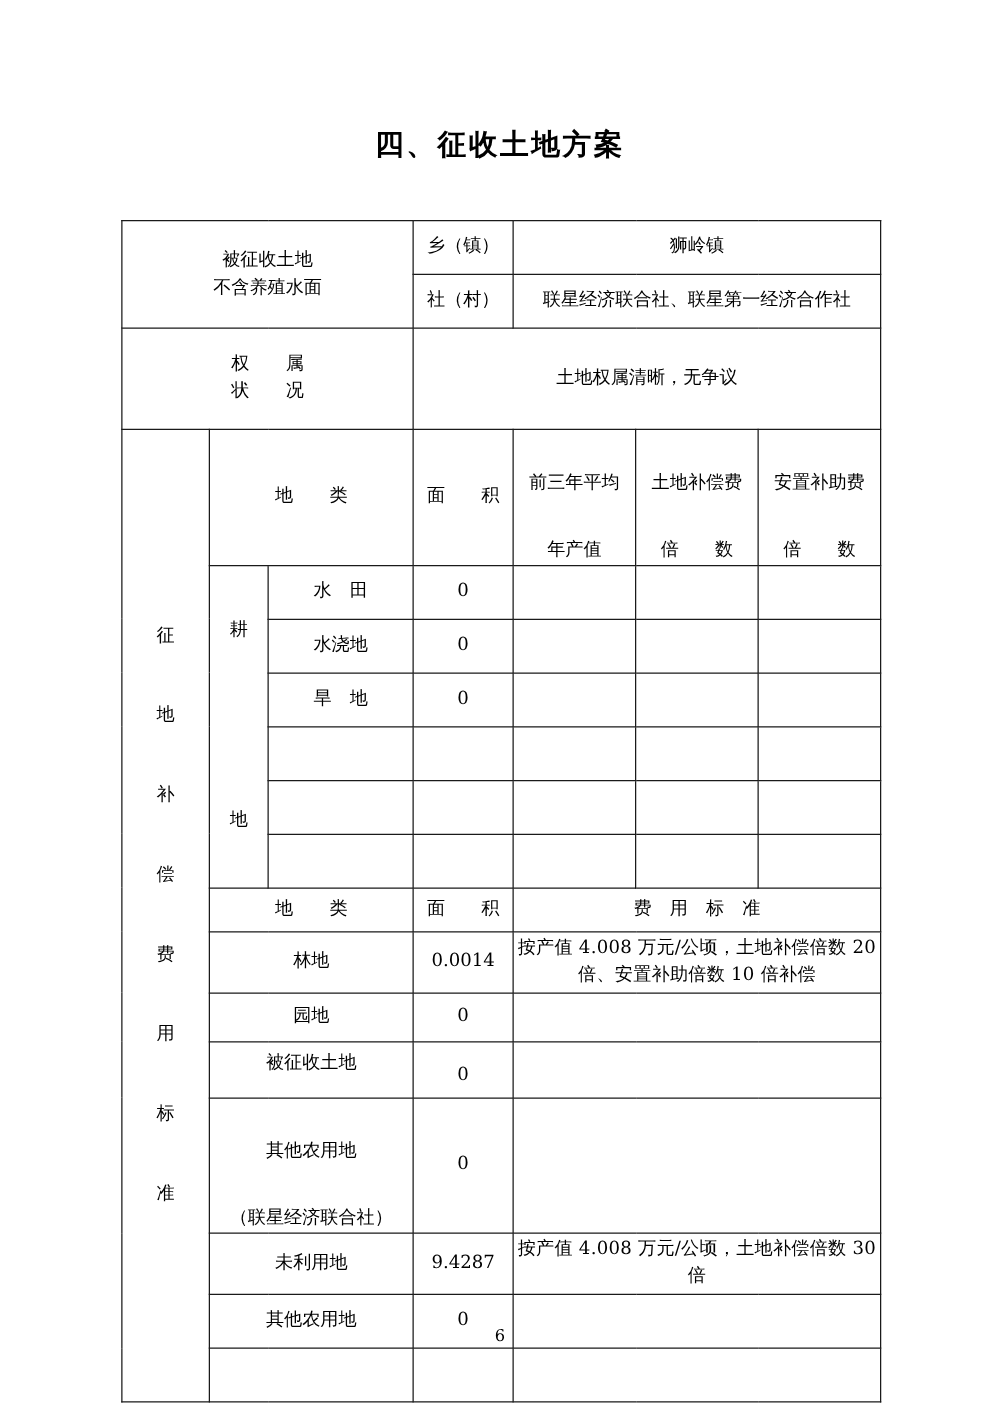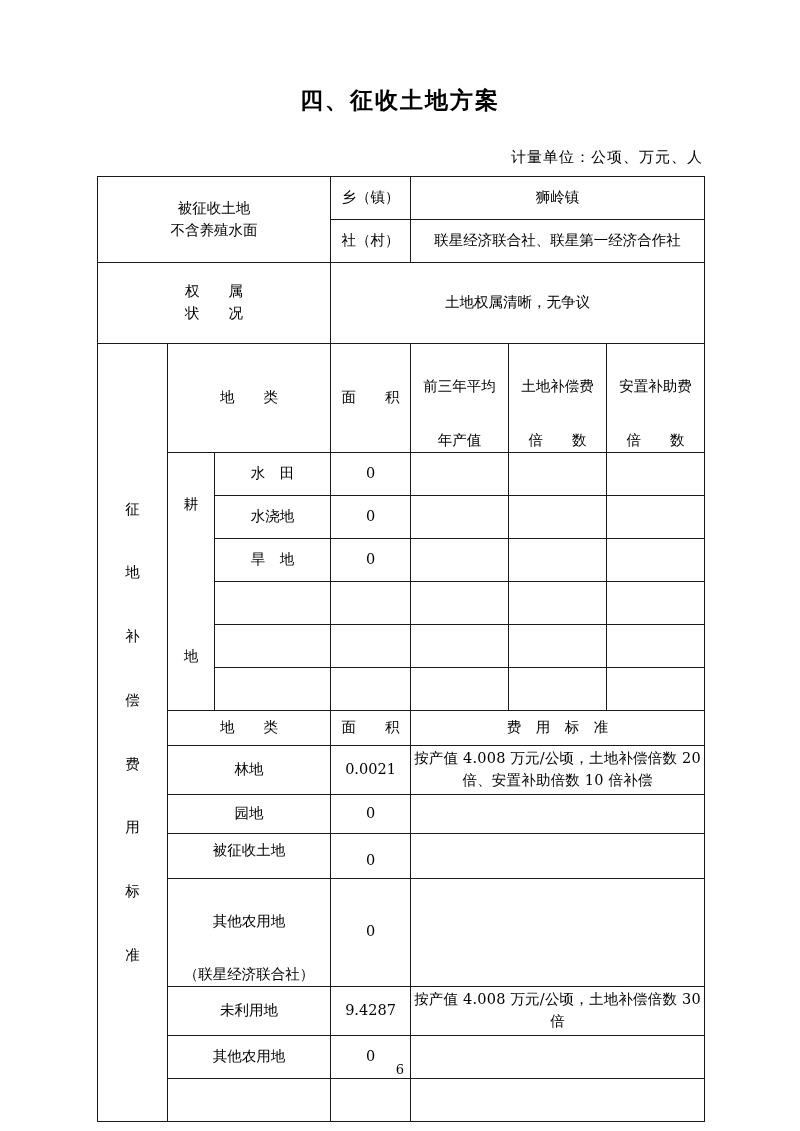--- a/index.html
+++ b/index.html
@@ -17,21 +17,21 @@
   }
   .page {
     position: absolute;
     left: 0; top: 0;
     width: 800px;
     height: 1131px;
   }
   .doc-title {
     position: absolute;
     left: 0;
-    top: 85px;
+    top: 100px;
     width: 800px;
     text-align: center;
     font-size: 23px;
     font-weight: bold;
     letter-spacing: 2px;
     font-family: "DejaVu Serif", "Liberation Serif", serif;
   }
   .unit-line {
     position: absolute;
     right: 97px;
@@ -96,21 +96,20 @@
     width: 70px;
   }
 </style>
 </head>
 <body>
 
 <div class="page">
 
   <div class="doc-title">四、征收土地方案</div>
 
-  <div class="unit-line">计量单位：公项、万元、人</div>
 
   <table class="main">
     <colgroup>
       <col style="width:70px">
       <col style="width:47px">
       <col style="width:116px">
       <col style="width:80px">
       <col style="width:98px">
       <col style="width:98px">
       <col style="width:98px">
@@ -225,21 +224,21 @@
       </tr>
 
       <tr>
         <td colspan="2" class="cell-pad" style="height:34px">地　　类</td>
         <td class="cell-pad">面　　积</td>
         <td colspan="3" class="cell-pad">费　用　标　准</td>
       </tr>
 
       <tr>
         <td colspan="2" class="cell-pad" style="height:48px">林地</td>
-        <td class="cell-pad num">0.0021</td>
+        <td class="cell-pad num">0.0014</td>
         <td colspan="3" class="fee-text">按产值 4.008 万元/公顷，土地补偿倍数 20 倍、安置补助倍数 10 倍补偿</td>
       </tr>
 
       <tr>
         <td colspan="2" class="cell-pad" style="height:38px">园地</td>
         <td class="cell-pad num">0</td>
         <td colspan="3" class="fee-text"></td>
       </tr>
 
       <tr>

